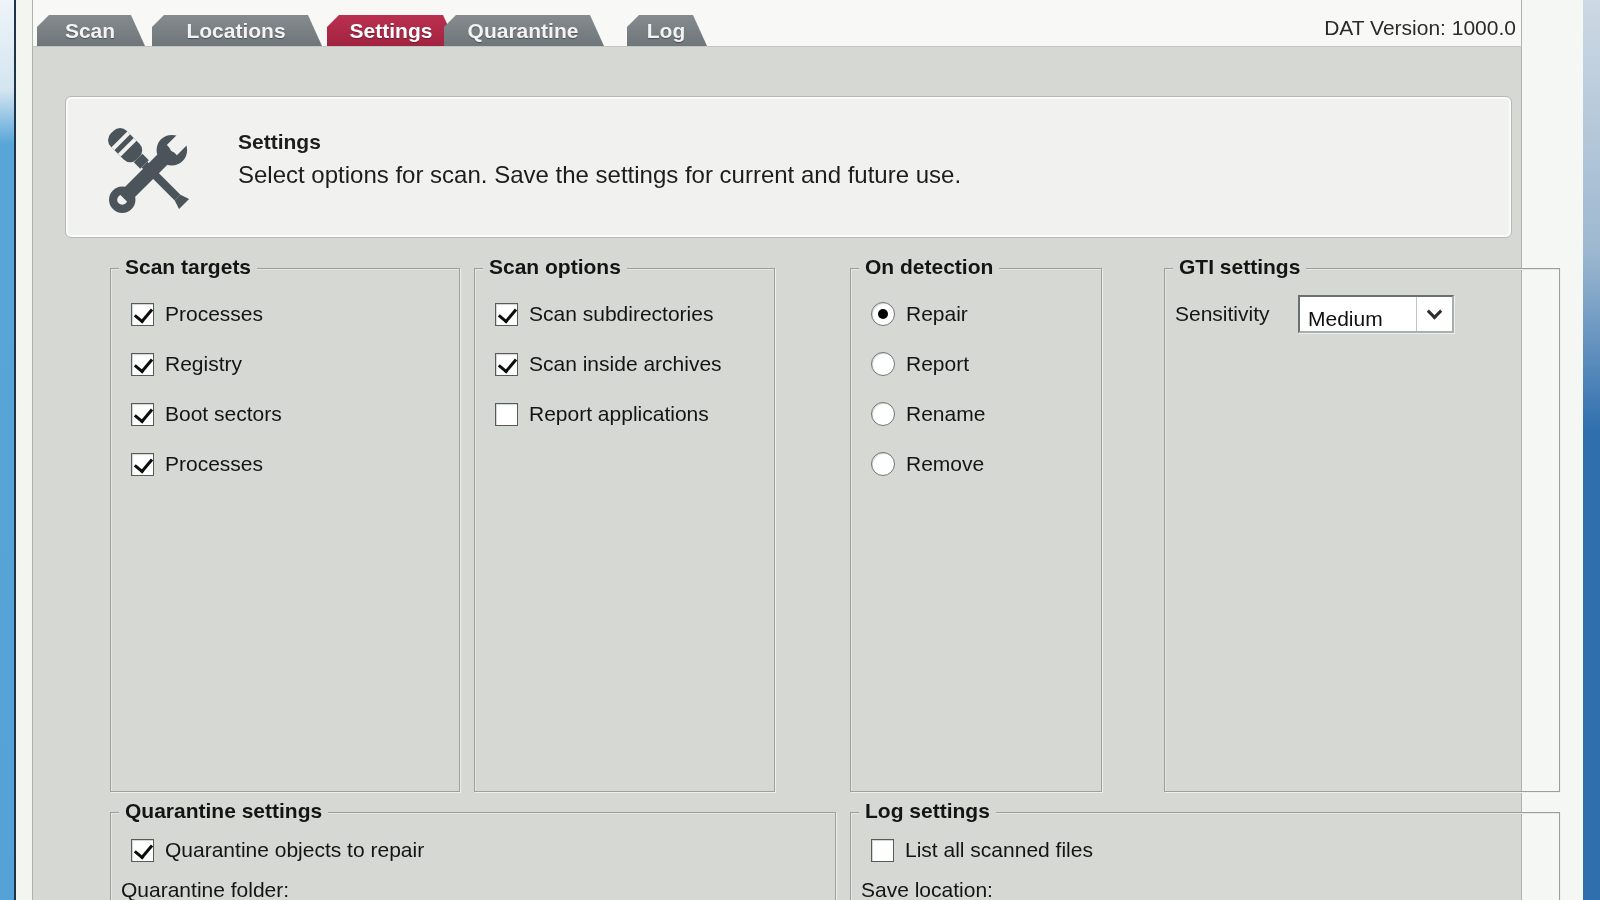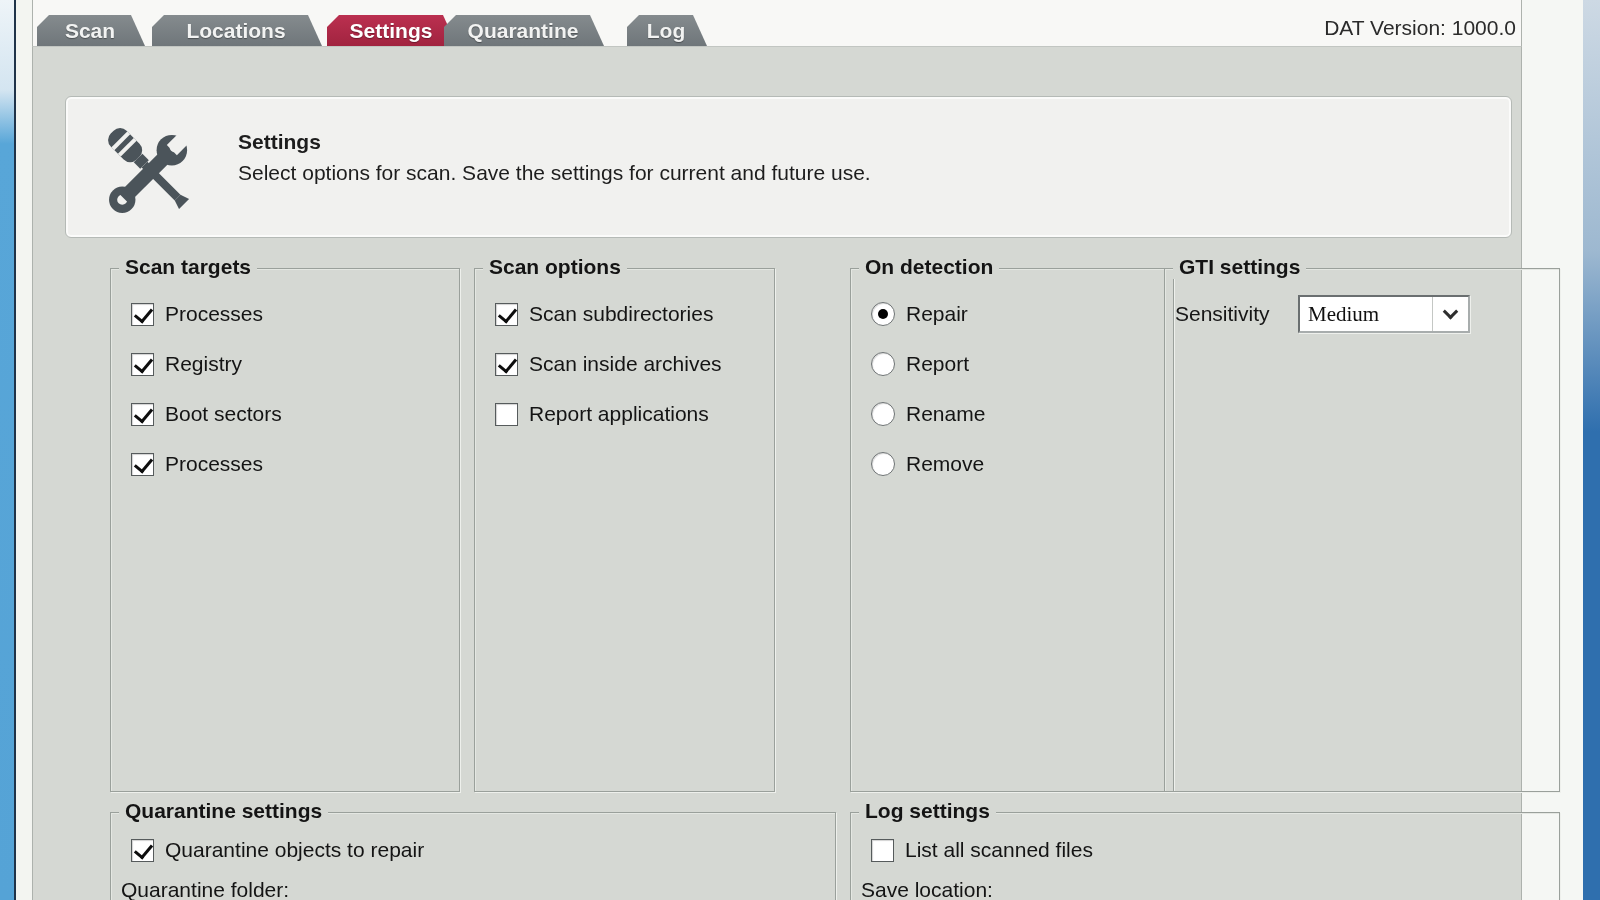--- a/index.html
+++ b/index.html
@@ -31,30 +31,30 @@
   .tab.active { background:linear-gradient(#bb3050,#a1233f); color:#ffffff; }
 
   .dat-version { position:absolute; top:16px; right:84px; font-size:21px; color:#2b2b2b; }
 
   
   .header-panel { position:absolute; left:65px; top:96px; width:1447px; height:142px;
                   background:#f1f1ef; border:1px solid #b5bab6; border-radius:6px;
                   box-shadow:inset 0 0 0 2px #fbfbfa; }
   .header-icon { position:absolute; left:90px; top:110px; width:122px; height:122px; }
   .header-title { position:absolute; left:238px; top:130px; font-size:21px; font-weight:bold; color:#1d1d1d; }
-  .header-desc  { position:absolute; left:238px; top:161px; font-size:21px; color:#1d1d1d; }
+  .header-desc  { position:absolute; left:238px; top:161px; font-size:24px; color:#1d1d1d; }
 
   
   .group { position:absolute; border:1px solid #9aa09b;
            box-shadow:1px 1px 0 #eef0ec, inset 1px 1px 0 #e4e7e2;margin-left:42px; }
   .legend { position:absolute; top:-14px; left:8px; padding:0 6px; background:#d5d8d3;
             font-size:21px; font-weight:bold; color:#141414; white-space:nowrap; }
   .g-scan-targets { left:68px;  top:268px; width:350px; height:524px; }
   .g-scan-options { left:432px; top:268px; width:301px; height:524px; }
-  .g-on-detection { left:808px; top:268px; width:324px; height:524px; }
+  .g-on-detection { left:808px; top:268px; width:252px; height:524px; }
   .g-gti          { left:1122px;top:268px; width:396px; height:524px; }
   .g-quarantine   { left:68px;  top:812px; width:726px; height:141px; }
   .g-log          { left:808px; top:812px; width:710px; height:141px; }
 
   .group-body { padding-top:20px; }
   .group-body.tight { padding-top:12px; }
   .row { display:flex; align-items:center; height:50px; padding-left:20px; cursor:default; }
   .row-label { margin-left:11px; font-size:21px; color:#141414; white-space:nowrap; }
 
   
@@ -65,23 +65,23 @@
 
   
   .rb { position:relative; width:24px; height:24px; border-radius:50%; background:#ffffff;
         border:1px solid #6e7374; box-shadow:inset 1px 1px 1px rgba(0,0,0,.15); flex:0 0 auto; cursor:pointer; }
   .rb.on::after { content:""; position:absolute; left:6px; top:6px; width:10px; height:10px;
                   border-radius:50%; background:#000000; }
 
   
   .gti-row { display:flex; align-items:center; padding-left:10px; height:50px; }
   .gti-label { font-size:21px; width:123px; }
-  .dropdown { width:172px; height:38px; background:#ffffff; display:flex; align-items:center;
+  .dropdown { width:156px; height:38px; background:#ffffff; display:flex; align-items:flex-end;
               border:2px solid; border-color:#6a6f70 #a8adad #a8adad #6a6f70; cursor:pointer;
-              box-shadow:1px 1px 0 #eef0ec;font-family:Liberation Serif, serif; }
+              box-shadow:1px 1px 0 #eef0ec; }
   .dropdown-value { flex:1; padding-left:8px; font-size:21px; color:#101010; }
   .dropdown-arrow { width:36px; height:100%; border-left:1px solid #c4c7c4; display:flex;
                     align-items:center; justify-content:center; }
   .chev { width:11px; height:11px; border-right:3px solid #2e2e2e; border-bottom:3px solid #2e2e2e;
           transform:rotate(45deg) translate(-2px,-2px); }
 
   .sub-label { font-size:21px; color:#141414; padding-left:10px; margin-top:3px; white-space:nowrap; }
 </style>
 </head>
 <body>

